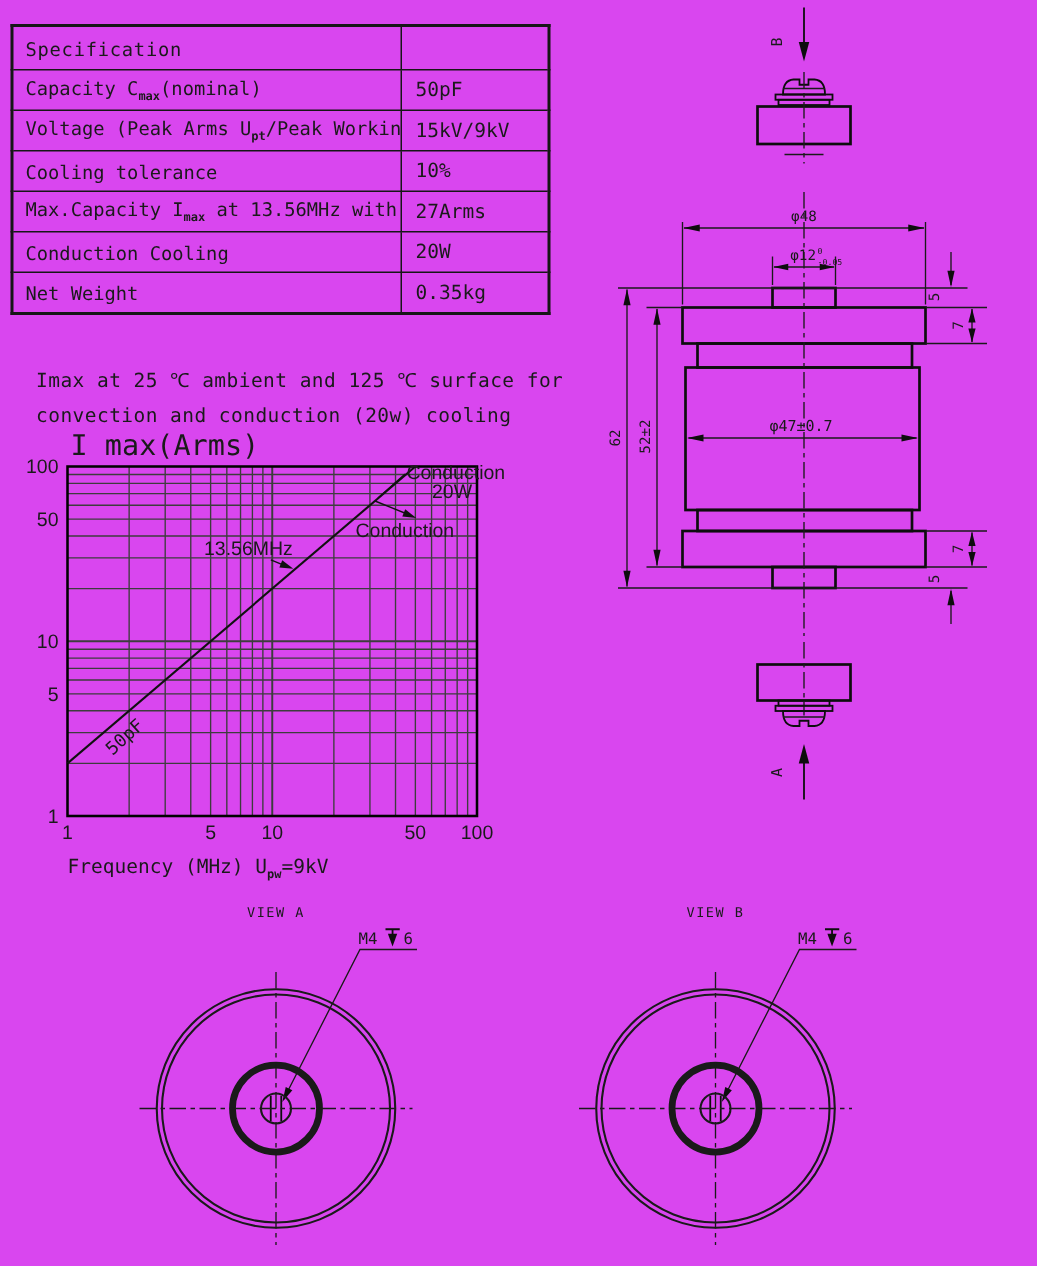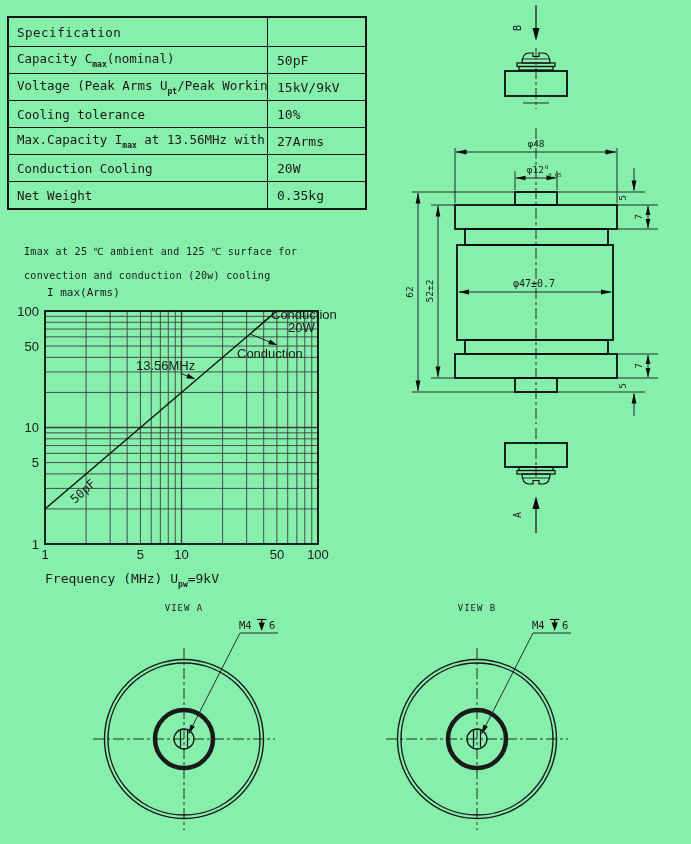--- a/index.html
+++ b/index.html
@@ -1,29 +1,29 @@
 <!DOCTYPE html>
 <html><head>
 <meta charset="utf-8">
 <style>
   html,body{margin:0;padding:0;background:#fff;}
-  .page{position:relative;width:691px;height:844px;background:#86efac;overflow:hidden;
+  .page{position:relative;width:691px;height:844px;background:#d946ef;overflow:hidden;
         font-family:"DejaVu Sans Mono",monospace;color:#1a1a1a;}
   
   table.spec{position:absolute;left:7px;top:16px;width:360px;border-collapse:collapse;
              border:2px solid #161616;table-layout:fixed;}
   table.spec td{border:1.4px solid #161616;padding:2px 4px 2px 8px;height:22px;
                 font-size:12.5px;white-space:nowrap;overflow:hidden;}
   table.spec td.val{width:84px;padding-left:9px;font-size:13px;}
   table.spec tr.hrow td{height:24px;}
   td.hdr{font-size:16px;letter-spacing:0.5px;}
   sub{font-size:8px;font-weight:bold;}
   
-  .ctitle{position:absolute;left:24px;font-size:10px;white-space:nowrap;letter-spacing:0.3px;}
-  .ylab{position:absolute;left:47px;top:286px;font-size:11px;}
+  .ctitle{position:absolute;left:24px;font-size:13px;white-space:nowrap;letter-spacing:0.3px;}
+  .ylab{position:absolute;left:47px;top:286px;font-size:19px;}
   .xlab{position:absolute;left:45px;top:571px;width:273px;text-align:left;font-size:13px;white-space:nowrap;}
   svg{position:absolute;}
   svg text{fill:#1a1a1a;}
   .tick{font:13px "Liberation Sans",sans-serif;}
   .ann{font:13px "Liberation Sans",sans-serif;}
   .slabel{font:12px "DejaVu Sans Mono",monospace;}
   .dim{font:9.5px "DejaVu Sans Mono",monospace;}
   .dim2{font:10px "DejaVu Sans Mono",monospace;}
   .dimtol{font:5.5px "DejaVu Sans Mono",monospace;}
   .vlabel{font:10px "DejaVu Sans Mono",monospace;}

